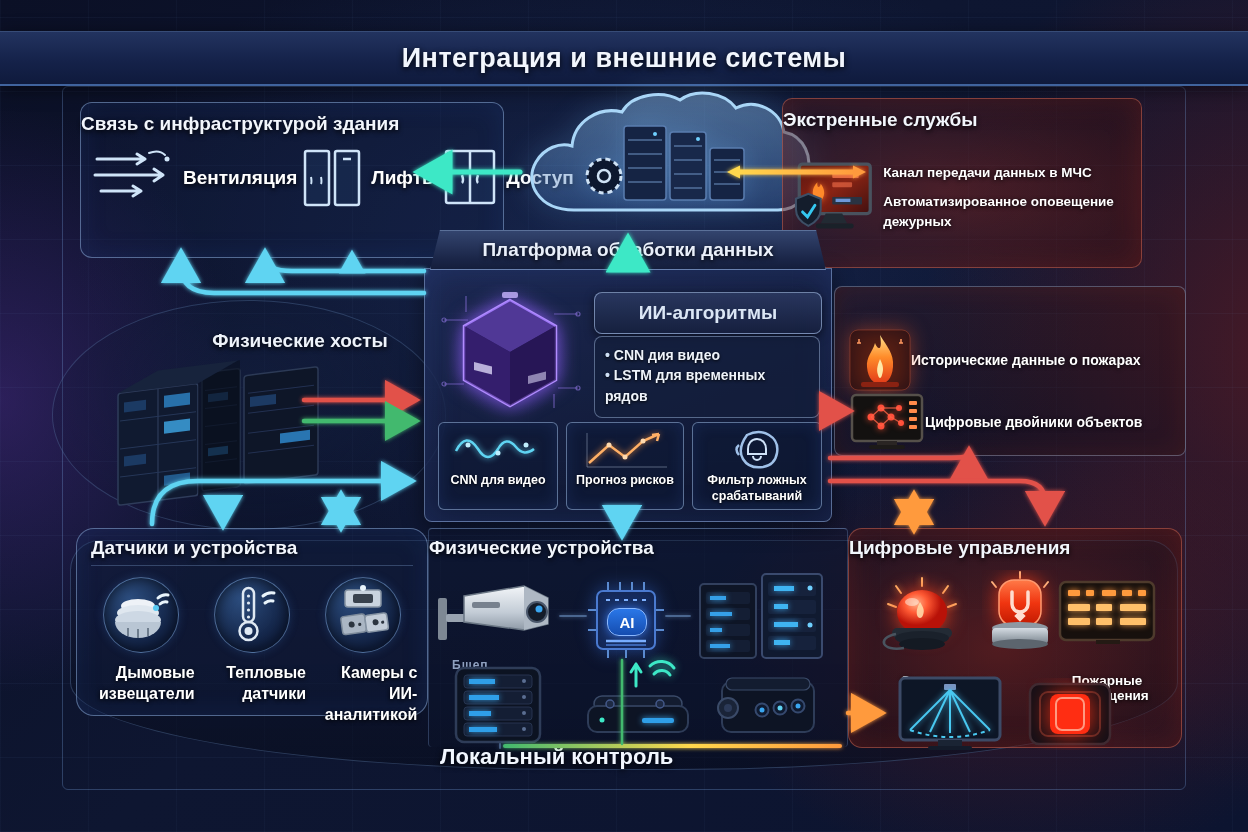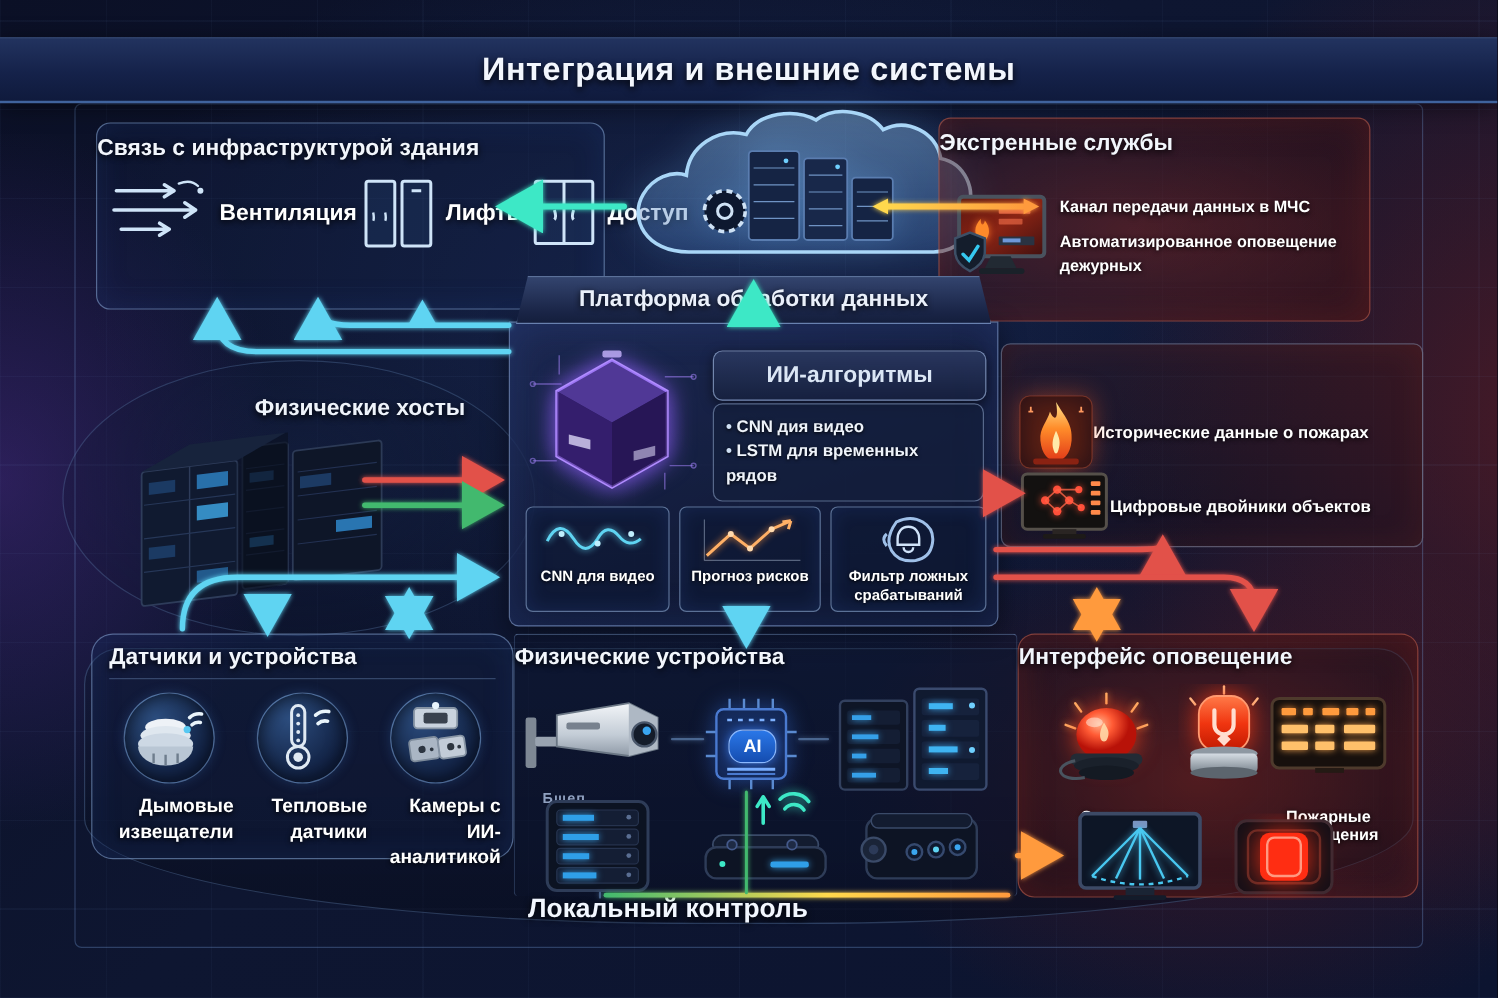--- a/index.html
+++ b/index.html
@@ -591,21 +591,21 @@
       <circle cx="68" cy="40" r="6.5" fill="#0f1a30" stroke="#35496e" stroke-width="2"></circle>
         <circle cx="68" cy="40" r="2.5" fill="#5fd4f2"></circle>
       <circle cx="86" cy="38" r="6.5" fill="#0f1a30" stroke="#35496e" stroke-width="2"></circle>
         <circle cx="86" cy="38" r="2.5" fill="#3aa6f0"></circle>
     </g>
   </svg>
 
   <div class="abs local-control">Локальный контроль</div>
 
   <div class="abs panel red-panel control">
-    <div class="panel-title">Интерфейс оповещение</div>
+    <div class="panel-title">Цифровые управления</div>
     <div class="ctrl-labels">
       <div class="ctrl-label" style="width:132px;text-align:center;margin-left:28px;">Спринклеры</div>
       <div class="ctrl-label" style="flex:1;text-align:center;">Пожарные оповещения</div>
     </div>
   </div>
 
   <svg class="abs" style="left:872px;top:572px;z-index:5;" width="100" height="84" viewBox="0 0 100 84">
     <defs>
         <radialGradient id="domeG" cx=".38" cy=".3">
           <stop offset="0" stop-color="#ffb28a"></stop>

